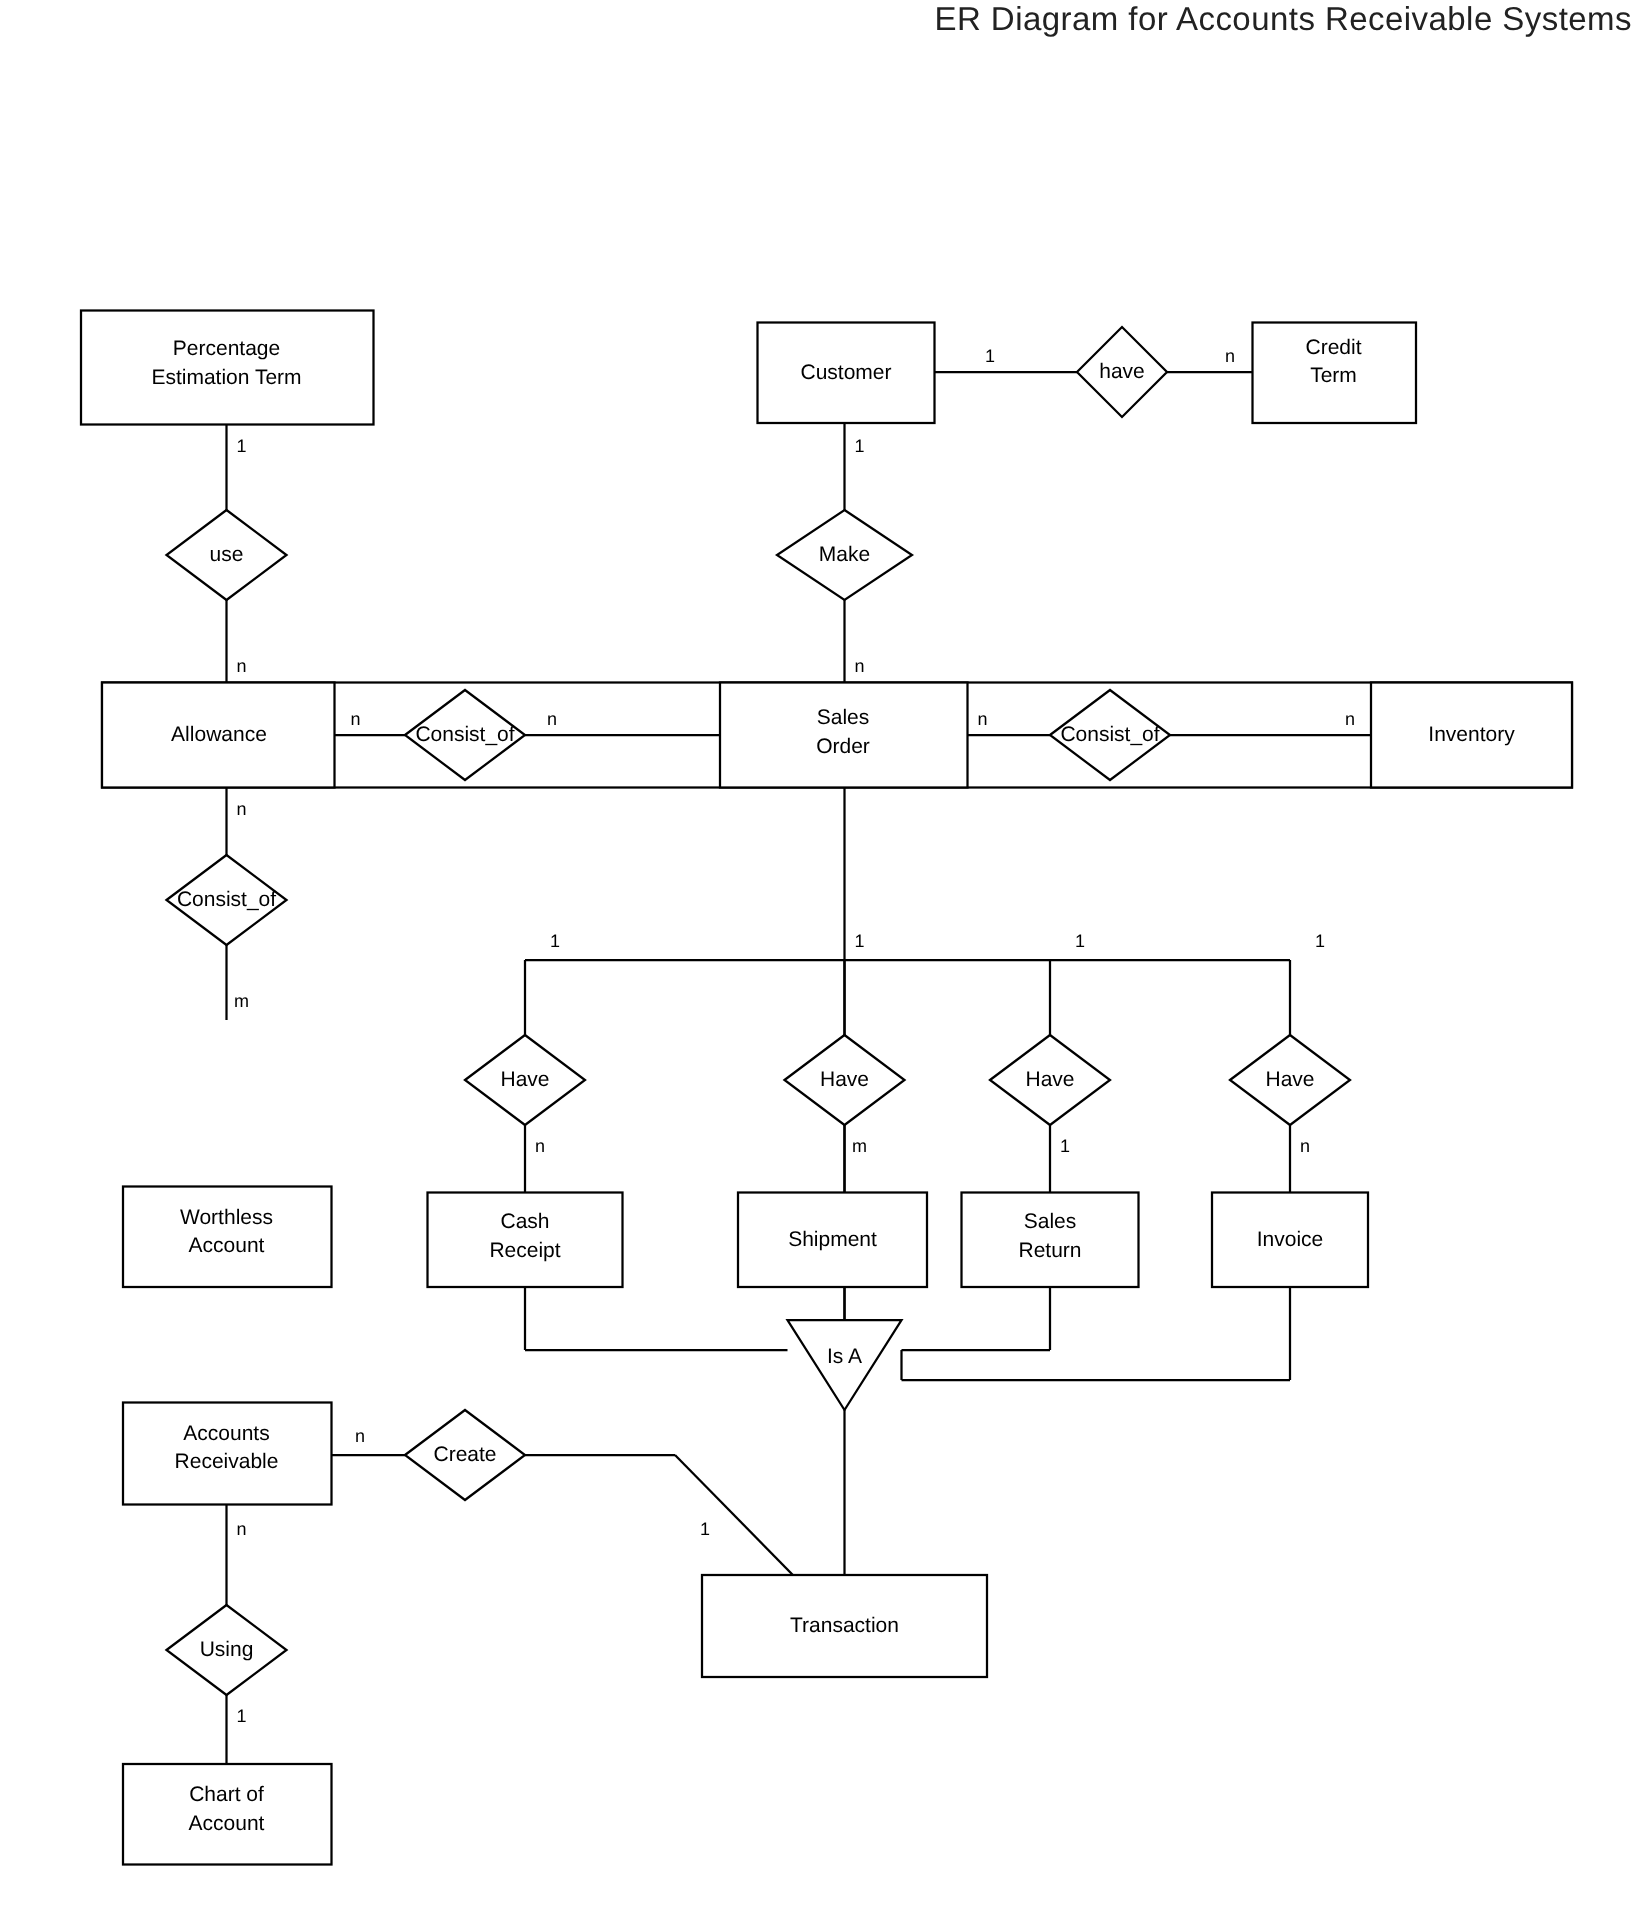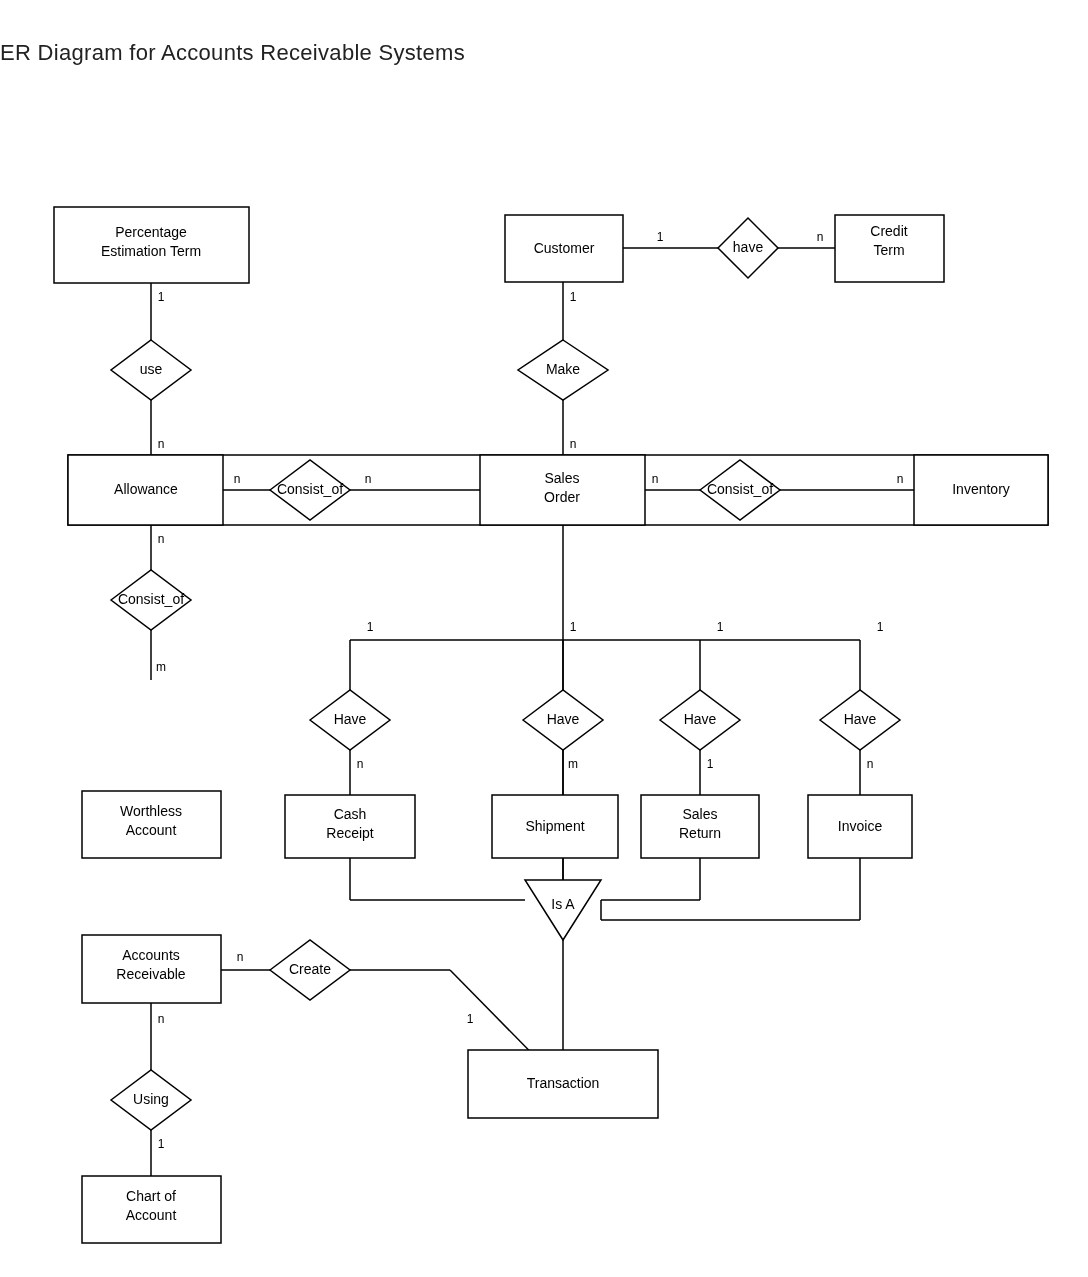--- a/index.html
+++ b/index.html
@@ -9,24 +9,23 @@
       width: 1088px;
       min-height: 1277px;
     }
     .page {
       width: 1088px;
       min-height: 1277px;
       position: relative;
       background: #fff;
     }
     h1 {
-      text-align: left;
+      text-align: right;
       font-size: 22px;
       font-weight: normal;
-      padding-top: 40px;
       color: #222;
       letter-spacing: 0.3px;
     }
     svg {
       position: absolute;
       top: 0;
       left: 0;
       width: 1088px;
       height: 1277px;
     }

